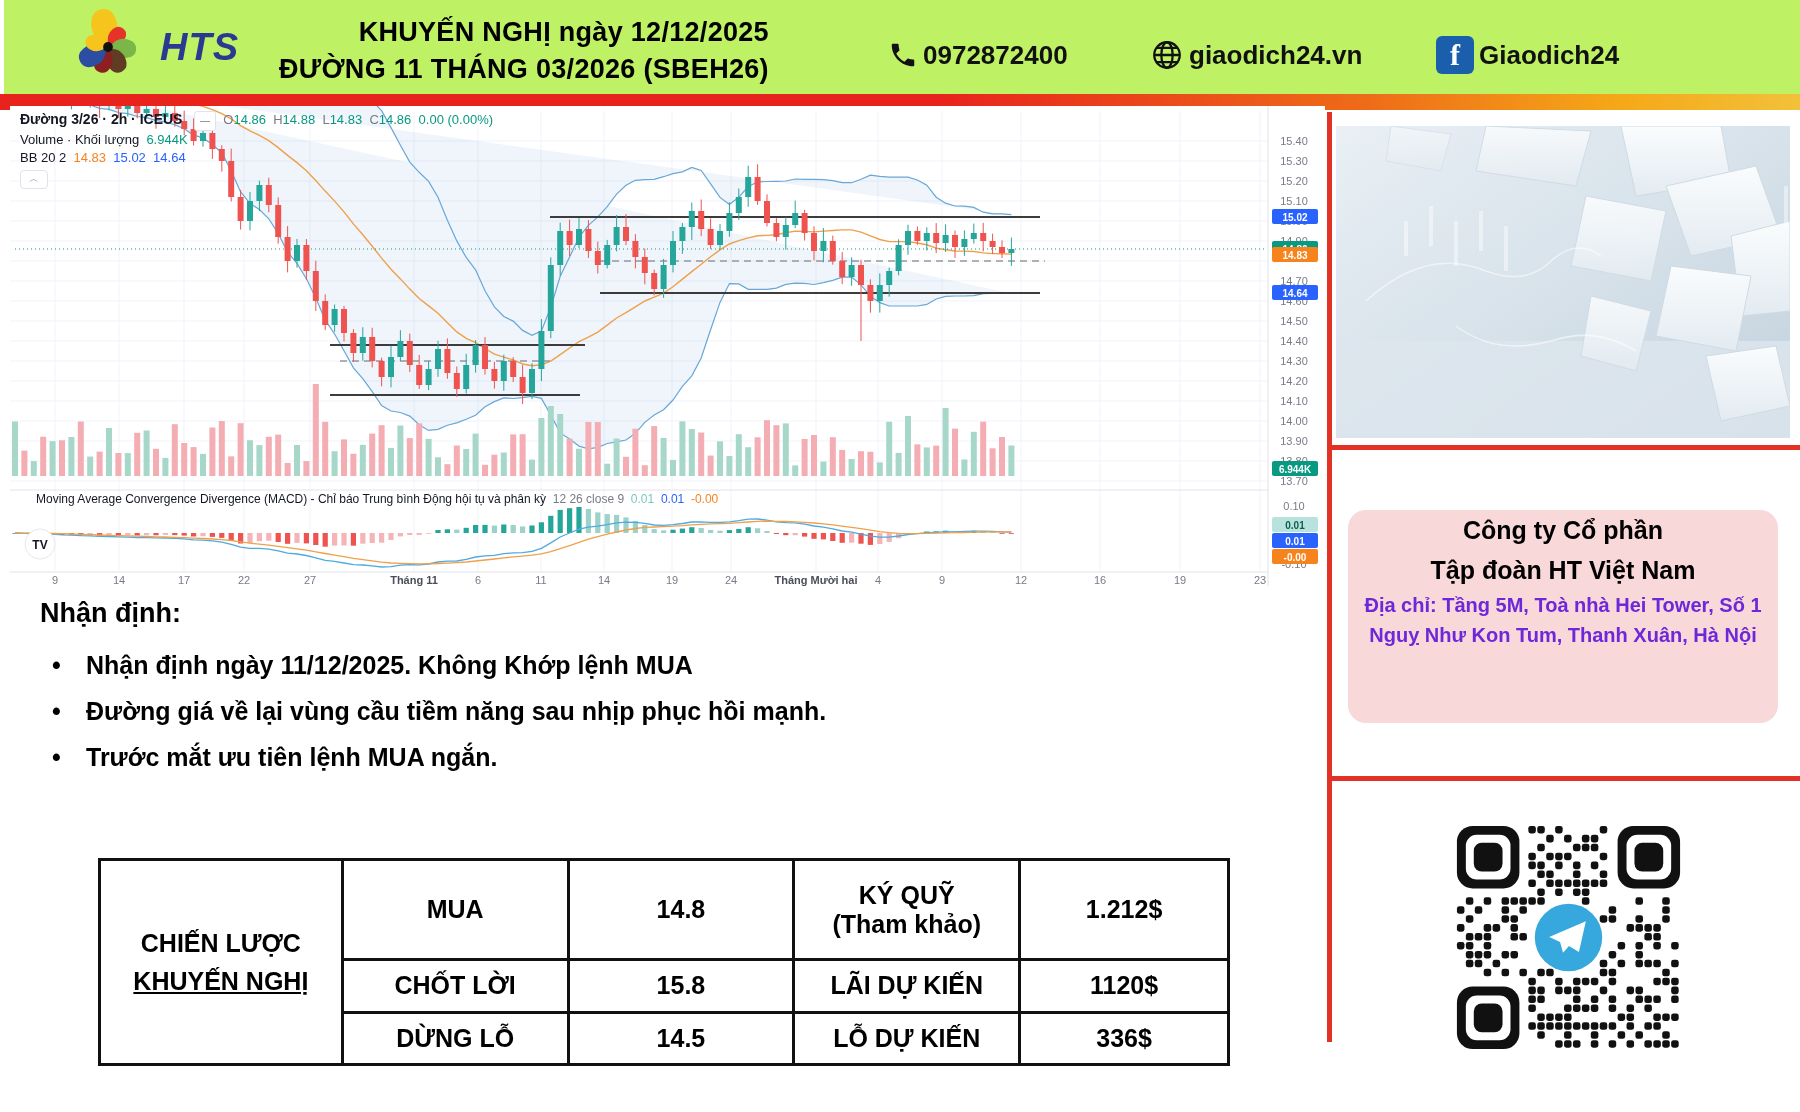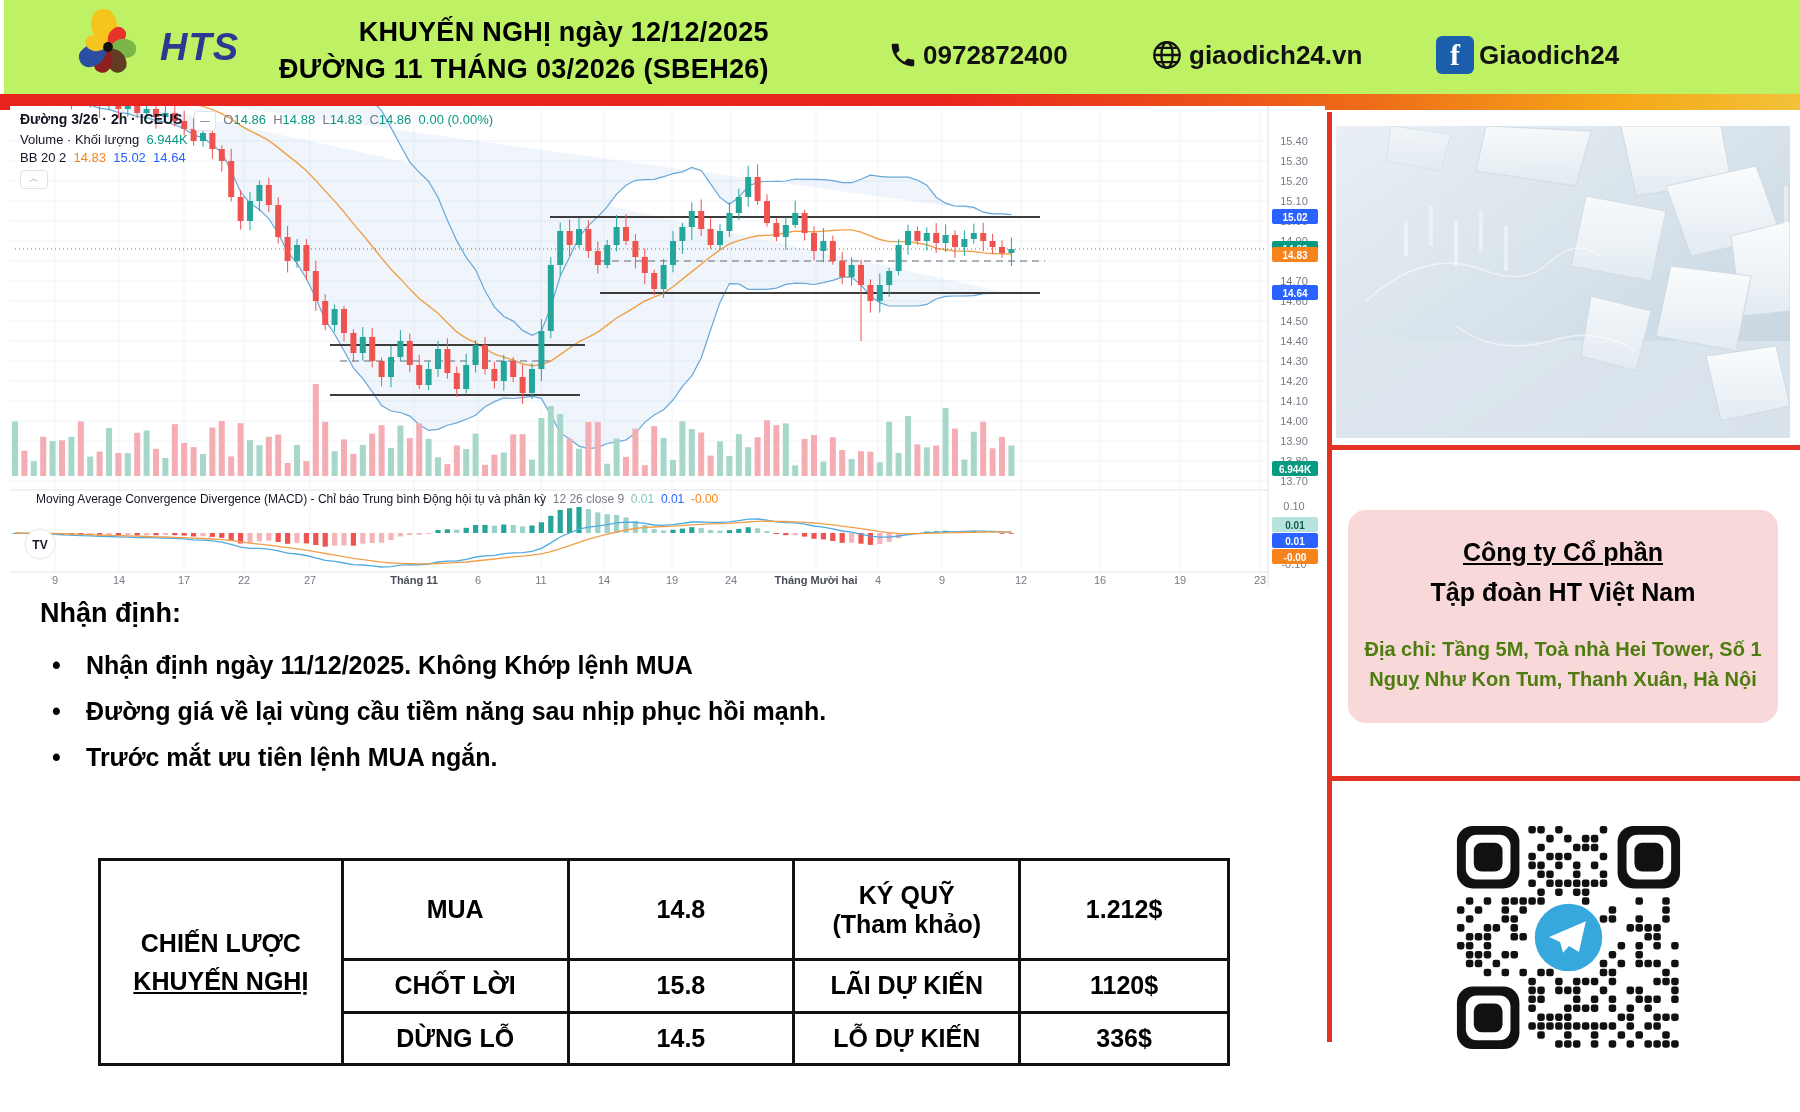--- a/index.html
+++ b/index.html
@@ -31,22 +31,22 @@
            text-align:center;font-size:10px;color:#787b86;line-height:15px;background:#fff;}
   .macd-legend{position:absolute;left:26px;top:386px;font-size:12px;color:#131722;z-index:3;white-space:nowrap;}
   
   .vdivider{position:absolute;left:1327px;top:112px;width:5px;height:930px;background:#e23125;}
   .hdivider{position:absolute;left:1329px;width:471px;height:5px;background:#e23125;}
   .hd1{top:445px;} .hd2{top:776px;}
   .sugar{position:absolute;left:1336px;top:126px;width:454px;height:312px;}
   .company-card{position:absolute;left:1348px;top:510px;width:430px;height:213px;background:#f8d8d8;border-radius:18px;
                 display:flex;flex-direction:column;align-items:center;text-align:center;}
   .cc-name{font-size:25px;font-weight:bold;color:#000;line-height:40px;}
-  .cc-name1{margin-top:22px;text-decoration:underline;}
-  .cc-addr{font-size:20px;font-weight:bold;color:#4d7c0f;line-height:30px;margin-top:22px;padding:0 10px;}
+  .cc-name1{}
+  .cc-addr{font-size:20px;font-weight:bold;color:#6d28d9;line-height:30px;padding:0 10px;}
   .qr-wrap{position:absolute;left:1447px;top:816px;width:243px;height:243px;}
   
   .assessment{position:absolute;left:40px;top:598px;width:1140px;}
   .as-title{font-size:27px;font-weight:bold;color:#000;}
   .as-ul{margin:22px 0 0 8px;padding:0;list-style:none;}
   .as-ul li{font-size:25px;font-weight:bold;color:#000;margin-bottom:17px;position:relative;padding-left:38px;}
   .as-ul li::before{content:"•";position:absolute;left:4px;top:0;font-size:25px;}
   
   .strategy{position:absolute;left:98px;top:858px;width:1132px;height:208px;border-collapse:collapse;table-layout:fixed;}
   .strategy td{border:3px solid #111;text-align:center;vertical-align:middle;font-weight:bold;font-size:25px;color:#000;

